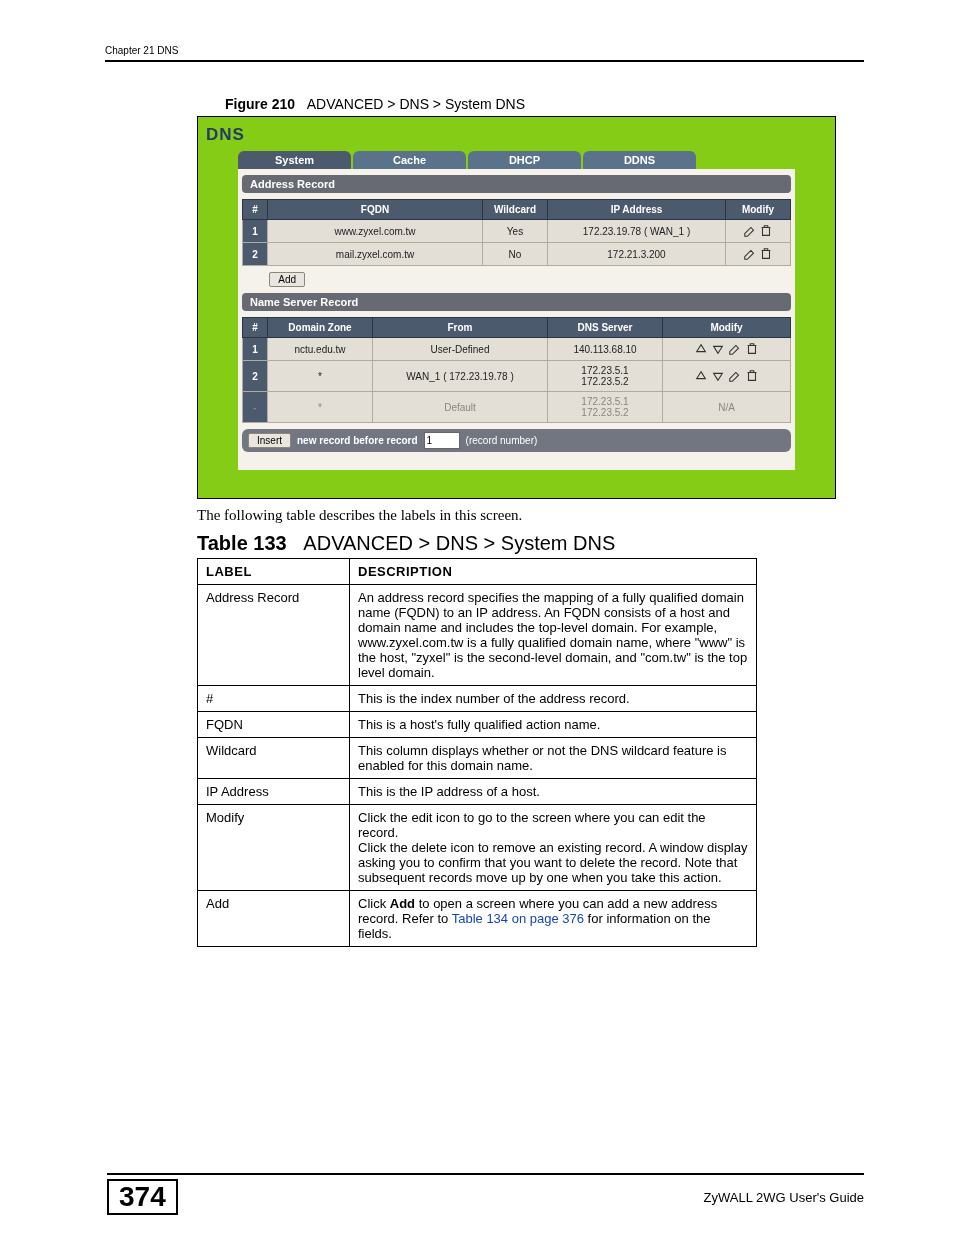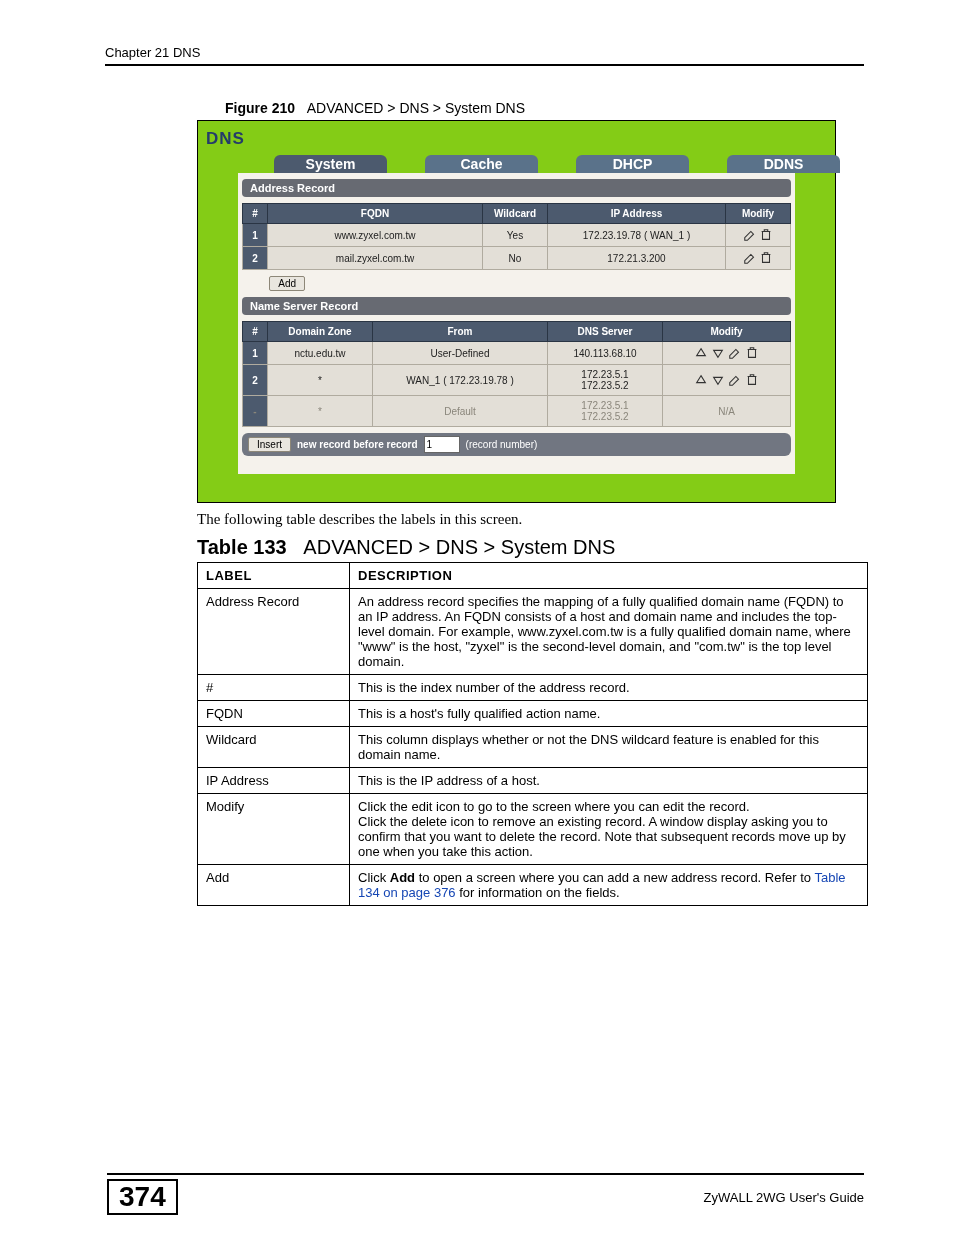--- a/index.html
+++ b/index.html
@@ -11,21 +11,21 @@
     font-size: 14px;
   }
   .page {
     width: 954px;
     min-height: 1235px;
     position: relative;
     padding: 45px 90px 0 105px;
     box-sizing: border-box;
   }
   .chapter-head {
-    font-size: 13px;
+    font-size: 10px;
     margin-bottom: 4px;
   }
   .hr-thick {
     border: none;
     border-top: 2px solid #000;
     margin: 3px 0 34px 0;
   }
   .content-indent {
     margin-left: 92px;
   }
@@ -52,28 +52,27 @@
   .tabstrip {
     display: flex;
     margin-left: 36px;
   }
   .tabstrip .tab {
     flex: 0 0 auto;
     width: 113px;
     height: 18px;
     line-height: 18px;
     text-align: center;
-    font-size: 14px;
+    font-size: 11px;
     font-weight: bold;
     color: #fff;
     background: #5a728a;
     border-top-left-radius: 6px;
     border-top-right-radius: 6px;
     margin-right: 2px;
-    margin-left: 36px;
   }
   .tabstrip .tab.active {
     background: #4c5a6e;
   }
   .panel {
     margin: 0 36px 0 36px;
     background: #f5f2ec;
     border-radius: 0;
     padding-bottom: 18px;
   }
@@ -155,21 +154,21 @@
     margin-top: 8px;
   }
   .table-caption {
     font-size: 20px;
     margin-top: 8px;
     margin-bottom: 3px;
   }
   .table-caption .tstr { font-weight: bold; }
   table.desc {
     border-collapse: collapse;
-    width: 671px;
+    width: 560px;
     font-size: 13px;
   }
   table.desc th, table.desc td {
     border: 1px solid #000;
     padding: 5px 8px;
     vertical-align: top;
     text-align: left;
   }
   table.desc th {
     font-weight: bold;

